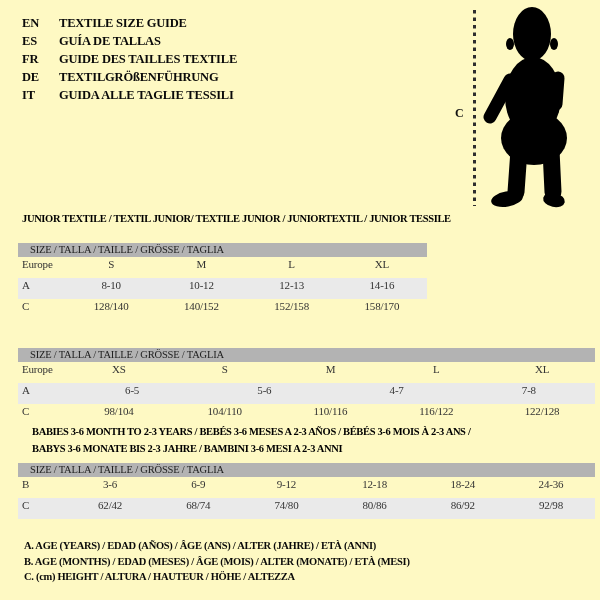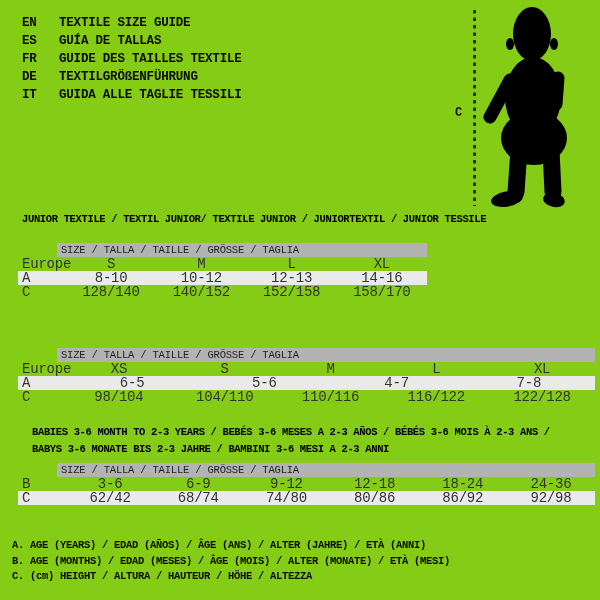--- a/index.html
+++ b/index.html
@@ -1,45 +1,45 @@
 <!DOCTYPE html>
 <html style="--bar_bg: #b3b3b3; --row_alt_bg: #eaeaea; --table_text: #333333; --silhouette: #000000; --dash: #2e2e2e;"><head>
 <meta charset="utf-8">
 <style>
   html,body{margin:0;padding:0;background:#fff;}
   .page{
-    position:relative;width:600px;height:600px;background:#84cc16;
-    font-family:Liberation Mono, monospace;overflow:hidden;
+    position:relative;width:600px;height:600px;background:#fef9c3;
+    font-family:Liberation Serif, serif;overflow:hidden;
   }
   
   .langs{position:absolute;left:22px;top:14px;}
   .lang{display:flex;height:18px;line-height:18px;font-weight:700;
         font-size:12.5px;letter-spacing:-0.2px;color:#0a0a0a;}
   .lang .code{width:37px;}
   .lang .ltitle{white-space:nowrap;}
   
   .figure-svg{position:absolute;left:450px;top:0;width:150px;height:215px;}
   .c-label{position:absolute;left:455px;top:106px;font-weight:700;font-size:12px;
            line-height:14px;color:#111;}
   
   .ttitle{position:absolute;font-weight:700;font-size:10.5px;letter-spacing:-0.35px;
           white-space:nowrap;color:#000;line-height:14px;}
   .ttitle .l2{display:block;margin-top:3px;}
   
   .stable{position:absolute;left:18px;}
   .bar{height:14px;line-height:14.5px;background:var(--bar_bg,#b3b3b3);
-       color:#1e1e1e;font-size:10.5px;padding-left:4px;letter-spacing:-0.2px;
-       white-space:nowrap;margin-left:39px;}
-  .rows .trow{display:flex;height:14px;line-height:15px;font-size:14px;
+       color:#1e1e1e;font-size:10.5px;padding-left:12px;letter-spacing:-0.2px;
+       white-space:nowrap;}
+  .rows .trow{display:flex;height:21px;line-height:15px;font-size:11px;
               color:var(--table_text,#333);letter-spacing:-0.2px;}
   .rows .trow:nth-child(even){background:var(--row_alt_bg,#eaeaea);}
   .trow .lbl{width:44px;padding-left:4px;}
   .trow .val{flex:1;text-align:center;}
   
-  .footnotes{position:absolute;left:12px;top:538px;}
+  .footnotes{position:absolute;left:24px;top:538px;}
   .fnote{height:15.5px;line-height:15.5px;font-weight:700;font-size:10.5px;
          letter-spacing:-0.3px;color:#0a0a0a;white-space:nowrap;}
 </style>
 </head>
 <body>
 
 <div class="page">
 
   <div class="langs">
       <div class="lang">

